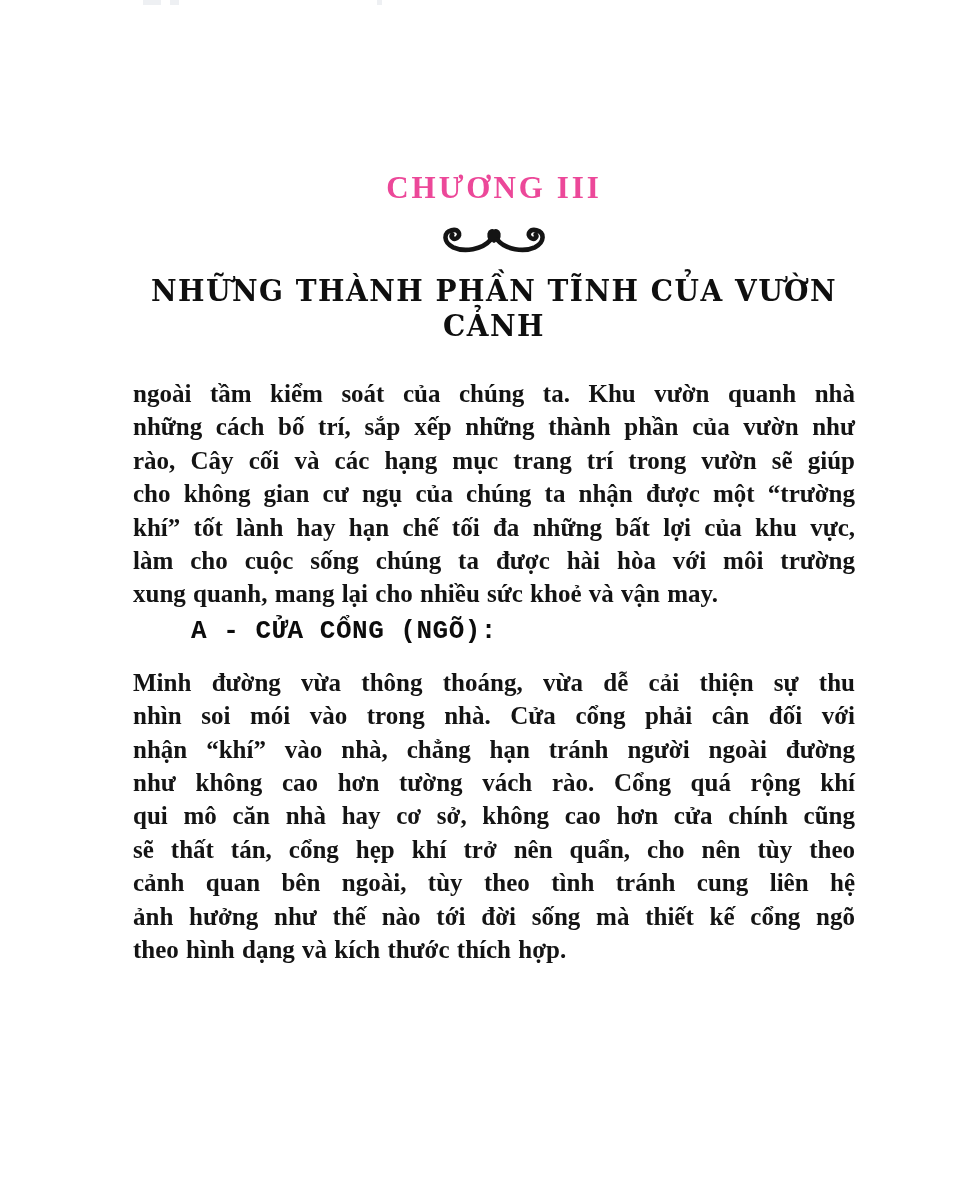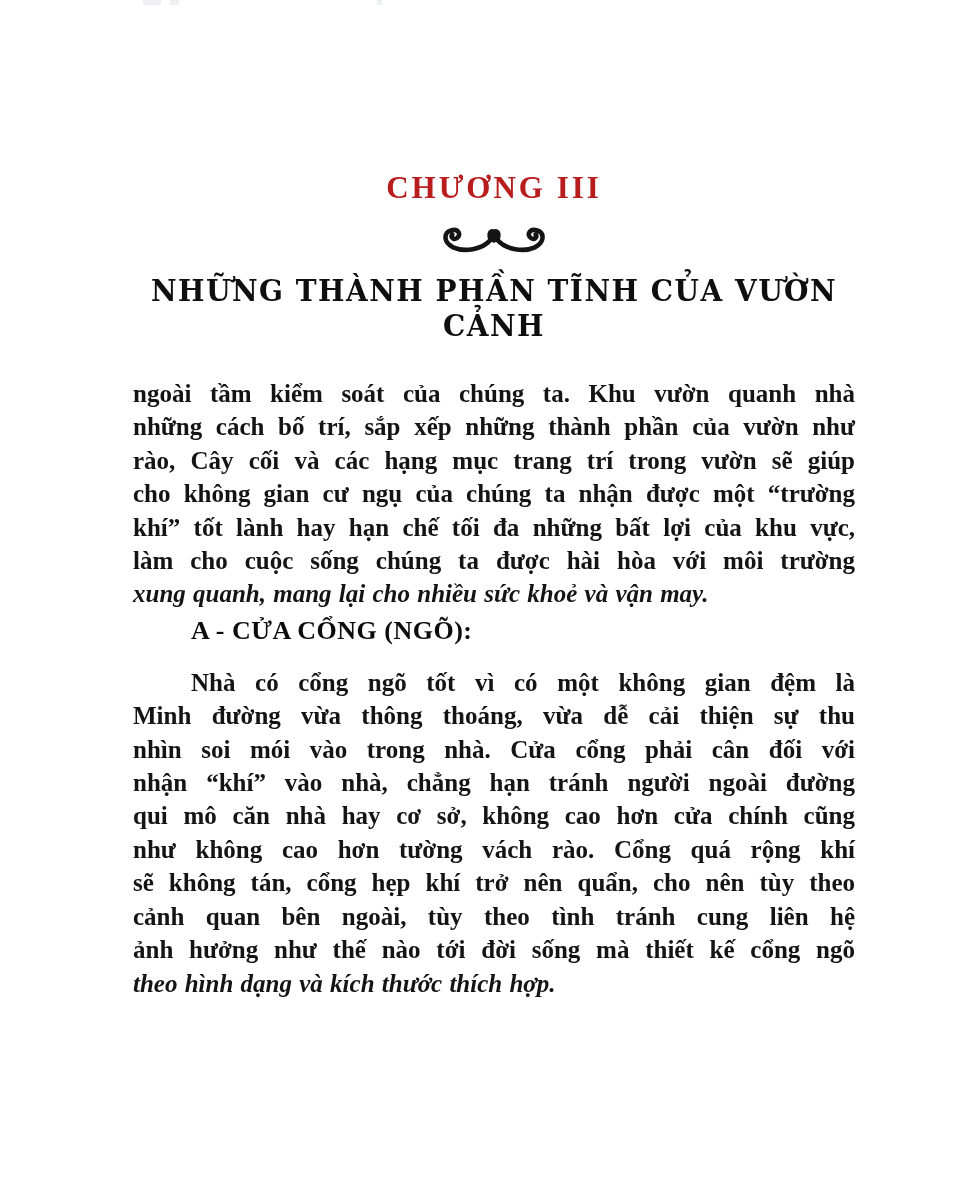--- a/index.html
+++ b/index.html
@@ -35,21 +35,21 @@
   }
 
   .chapter-title {
     margin: 172px 0 0 0;
     text-align: center;
     font-family: "Liberation Serif", serif;
     font-size: 31px;
     line-height: 31px;
     font-weight: bold;
     letter-spacing: 3px;
-    color: #b91c1c;
+    color: #ec4899;
   }
 
   .ornament {
     margin-top: 20px;
     height: 32px;
     display: flex;
     justify-content: center;
     align-items: center;
   }
   .ornament svg { display: block; }
@@ -75,25 +75,25 @@
   }
   .para.p1 { margin-top: 34px; }
   .para.p2 { margin-top: 18px; }
 
   .para .line {
     text-align: justify;
     text-align-last: justify;
     white-space: normal;
   }
   .para .line.first { text-indent: 58px; }
-  .para .line.last  { text-align-last: left; font-style: italic; }
+  .para .line.last  { text-align-last: left; }
 
   .subsection-heading {
     margin: 3px 0 0 58px;
-    font-family: Liberation Serif, serif;
+    font-family: Liberation Mono, monospace;
     font-size: 26px;
     line-height: 34px;
     font-weight: bold;
     letter-spacing: 0.5px;
     color: #0c0c0c;
   }
 </style>
 </head>
 <body>
 
@@ -128,26 +128,25 @@
         <div class="line">rào, Cây cối và các hạng mục trang trí trong vườn sẽ giúp</div>
         <div class="line">cho không gian cư ngụ của chúng ta nhận được một “trường</div>
         <div class="line">khí” tốt lành hay hạn chế tối đa những bất lợi của khu vực,</div>
         <div class="line">làm cho cuộc sống chúng ta được hài hòa với môi trường</div>
         <div class="line last">xung quanh, mang lại cho nhiều sức khoẻ và vận may.</div>
       </div>
 
     <h3 class="subsection-heading">A - CỬA CỔNG (NGÕ):</h3>
 
     <div class="para p2">
-        <div class="line first">Nhà có cổng ngõ tốt vì có một không gian đệm là</div>
         <div class="line">Minh đường vừa thông thoáng, vừa dễ cải thiện sự thu</div>
         <div class="line">nhìn soi mói vào trong nhà. Cửa cổng phải cân đối với</div>
         <div class="line">nhận “khí” vào nhà, chẳng hạn tránh người ngoài đường</div>
+        <div class="line">như không cao hơn tường vách rào. Cổng quá rộng khí</div>
         <div class="line">qui mô căn nhà hay cơ sở, không cao hơn cửa chính cũng</div>
-        <div class="line">như không cao hơn tường vách rào. Cổng quá rộng khí</div>
-        <div class="line">sẽ không tán, cổng hẹp khí trở nên quẩn, cho nên tùy theo</div>
+        <div class="line">sẽ thất tán, cổng hẹp khí trở nên quẩn, cho nên tùy theo</div>
         <div class="line">cảnh quan bên ngoài, tùy theo tình tránh cung liên hệ</div>
         <div class="line">ảnh hưởng như thế nào tới đời sống mà thiết kế cổng ngõ</div>
         <div class="line last">theo hình dạng và kích thước thích hợp.</div>
       </div>
 
   </div>
 </div>
 
 </body></html>

